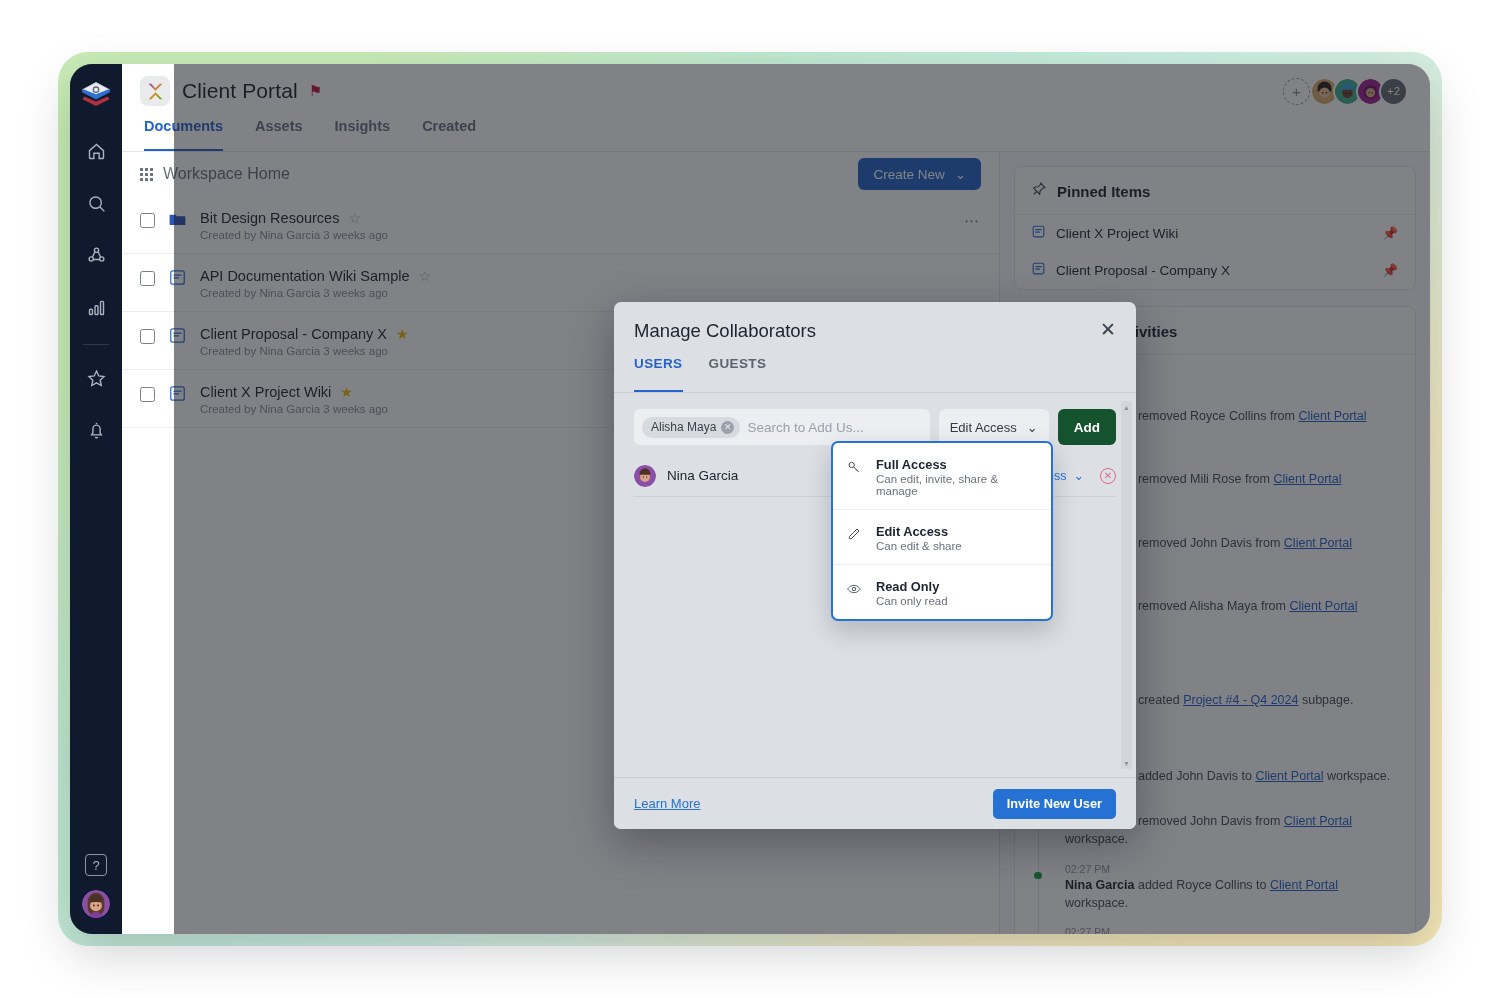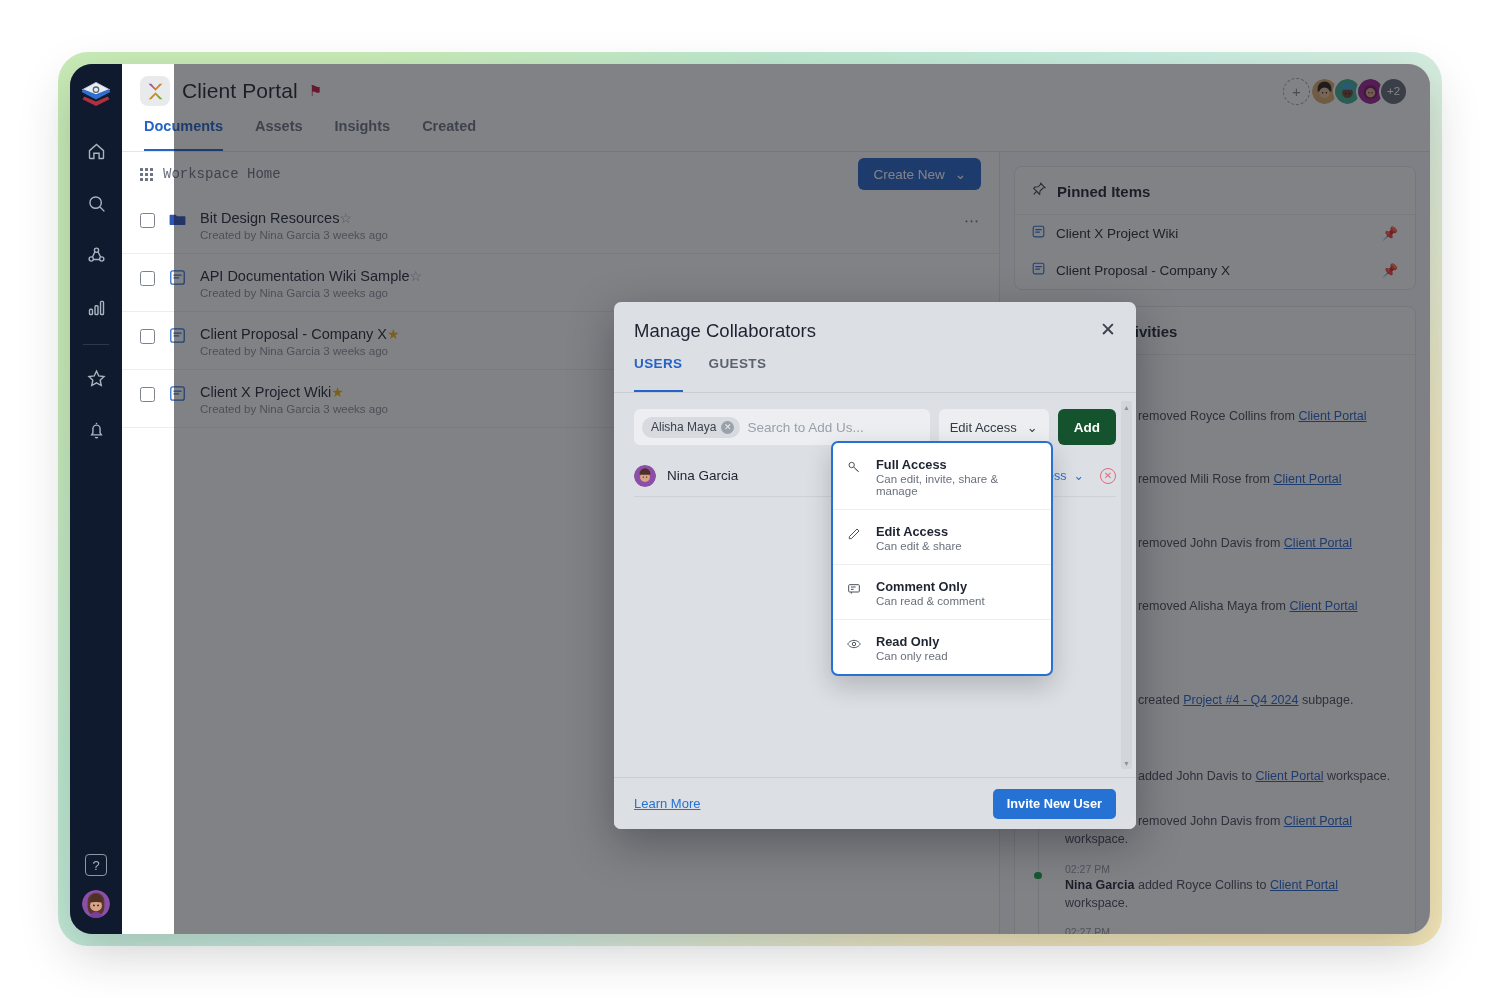--- a/index.html
+++ b/index.html
@@ -94,32 +94,32 @@
   #tabs { display: flex; gap: 32px; padding: 0 22px; border-bottom: 1px solid #e4e6e9; flex: 0 0 34px; }
   .tab { font-size: 14.5px; color: #6b7280; padding-bottom: 9px; cursor: pointer; font-weight: 600; }
   .tab.active { color: #2563c9; border-bottom: 2.5px solid #2563c9; }
 
   #content { flex: 1; display: flex; overflow: hidden; }
   #doclist { flex: 1; display: flex; flex-direction: column; border-right: 1px solid #e4e6e9; }
   #doc-head { height: 44px; display: flex; align-items: center; padding: 0 18px; }
   .grid-icon { display: grid; grid-template-columns: repeat(3,3px); grid-template-rows: repeat(3,3px);
      gap: 2px; margin-right: 10px; }
   .grid-icon i { width: 3px; height: 3px; background: #6b7280; display: block; border-radius: .5px;}
-  #ws-home-label { font-size: 14px; color: #6b7280; font-family: Liberation Mono, monospace; }
+  #ws-home-label { font-size: 16px; color: #6b7280; }
   #create-new {
     margin-left: auto; background: #2563c9; color: #fff; border: none; border-radius: 6px;
     height: 32px; padding: 0 15px; font-size: 13.5px; display: flex; align-items: center; gap: 10px;
     cursor: pointer; font-family: inherit;
   }
   .doc-row { display: flex; align-items: flex-start; padding: 14px 18px 12px 18px; border-bottom: 1px solid #ebedef; }
   .chk { width: 15px; height: 15px; border: 1.6px solid #7a818c; border-radius: 2.5px; margin-top: 3px;
      flex: 0 0 15px; cursor:pointer; }
   .doc-ic { width: 22px; margin: 0 10px 0 13px; flex: 0 0 22px; display:flex; align-items:center; }
   .doc-ic svg { width: 19px; height: 19px; }
-  .doc-title { font-size: 14.5px; color: #212935; display: flex; align-items: center; }
+  .doc-title { font-size: 14.5px; color: #212935; display: flex; align-items: center; gap: 9px; }
   .doc-sub { font-size: 11.5px; color: #8a9099; margin-top: 3px; }
   .star-out { color: #9aa1ab; font-size: 14px; }
   .star-on { color: #f0b713; font-size: 14px; }
   .dots { margin-left: auto; color: #5d646f; letter-spacing: 2px; font-size: 15px; padding-top:2px; cursor:pointer;}
 
   
   #rightpanel { width: 430px; flex: 0 0 430px; background: #fafbfc; padding: 14px 14px 0 14px;
      overflow: hidden; }
   .card { background: #fff; border: 1px solid #e4e6e9; border-radius: 8px; margin-bottom: 16px; }
   .card-head { padding: 14px 16px; font-size: 15px; color: #1d2330; font-weight: 600;
@@ -621,33 +621,20 @@
             </svg>
         </span>
         <span>
           <span class="opt-t">Edit Access</span>
           <span class="opt-d" style="display:block">Can edit &amp; share</span>
         </span>
       </div>
       <div class="opt">
         <span class="opt-ic">
           <svg viewBox="0 0 24 24">
-              <rect x="4" y="5.5" width="16" height="11" rx="1.5"></rect>
-              <path d="M8 19v-2.5"></path>
-              <path d="M7.5 9h7M7.5 12.5h4"></path>
-            </svg>
-        </span>
-        <span>
-          <span class="opt-t">Comment Only</span>
-          <span class="opt-d" style="display:block">Can read &amp; comment</span>
-        </span>
-      </div>
-      <div class="opt">
-        <span class="opt-ic">
-          <svg viewBox="0 0 24 24">
               <path d="M2.5 12S6 6.5 12 6.5 21.5 12 21.5 12 18 17.5 12 17.5 2.5 12 2.5 12z"></path>
               <circle cx="12" cy="12" r="2.6"></circle>
             </svg>
         </span>
         <span>
           <span class="opt-t">Read Only</span>
           <span class="opt-d" style="display:block">Can only read</span>
         </span>
       </div>
     </div>

